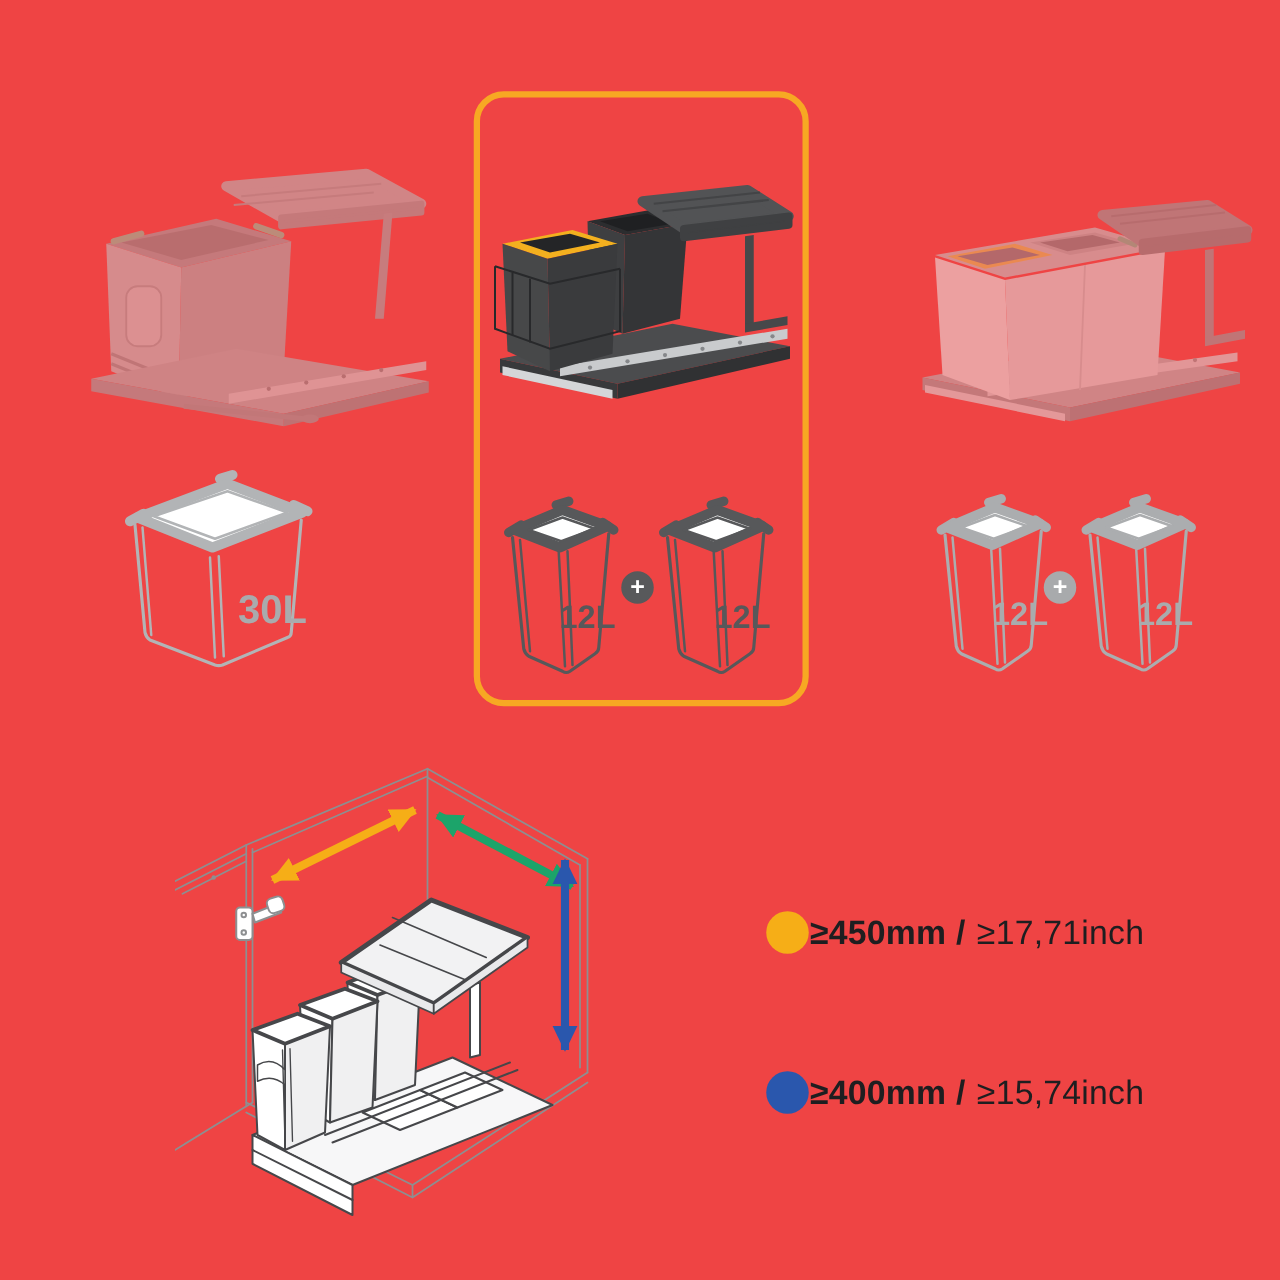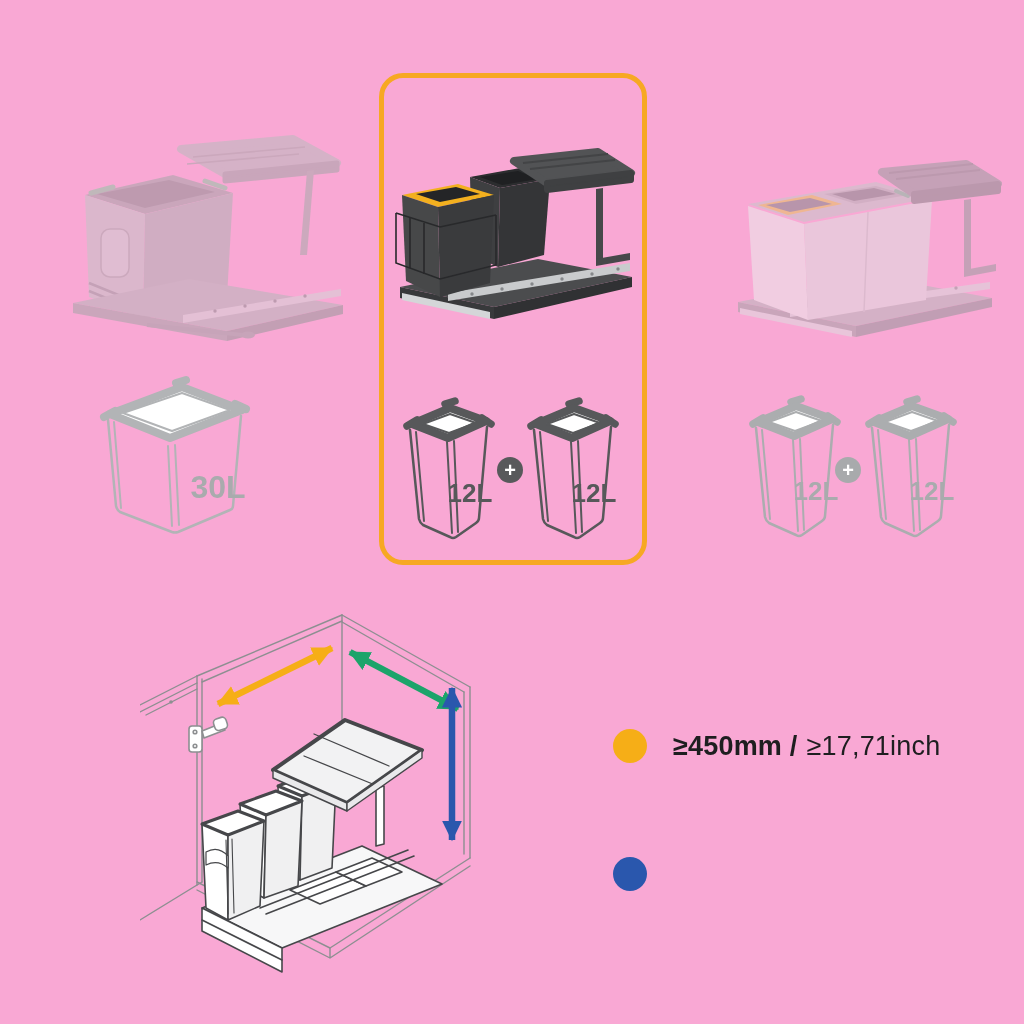--- a/index.html
+++ b/index.html
@@ -1,17 +1,17 @@
 <!DOCTYPE html>
 <html><head>
 <meta charset="utf-8">
 <style>
   html,body{margin:0;padding:0;background:#ffffff;}
   body{font-family:"Liberation Sans", sans-serif;}
-  .canvas{position:relative;width:1024px;height:1024px;background:#f9a8d4;overflow:hidden;}
+  .canvas{position:relative;width:1024px;height:1024px;background:#ef4444;overflow:hidden;}
   .abs{position:absolute;}
 
   
   .highlight-box{
     left:379px;top:73px;width:268px;height:492px;
     box-sizing:border-box;border:5px solid #F7A823;border-radius:24px;
     background:transparent;
   }
 
   
@@ -27,21 +27,21 @@
     box-sizing:border-box;
   }
   .plus-dark{background:#58595b;}
   .plus-light{background:#a8aaac;}
 
   
   .legend-row{
     position:absolute;left:612px;display:flex;align-items:center;height:36px;
   }
   .legend-dot-wrap{width:36px;height:36px;flex:0 0 36px;}
-  .legend-text{margin-left:25px;font-size:27px;color:#1e1e20;white-space:nowrap;letter-spacing:.2px;}
+  .legend-text{font-size:27px;color:#1e1e20;white-space:nowrap;letter-spacing:.2px;}
   .legend-text .metric{font-weight:700;}
   .legend-text .imperial{font-weight:400;margin-left:9px;}
 
   svg text{font-family:"Liberation Sans", sans-serif;}
 </style>
 </head>
 <body>
 
 <div class="canvas">
 
@@ -311,15 +311,18 @@
     <span class="legend-text">
       <span class="metric">≥450mm /</span><span class="imperial">≥17,71inch</span>
     </span>
   </div>
 
 
   <div class="legend-row" style="top:856px;">
     <svg class="legend-dot-wrap" viewBox="0 0 36 36">
       <circle cx="18" cy="18" r="17" fill="#2A57AD"></circle>
     </svg>
+    <span class="legend-text">
+      <span class="metric">≥400mm /</span><span class="imperial">≥15,74inch</span>
+    </span>
   </div>
 
 </div>
 
 </body></html>

